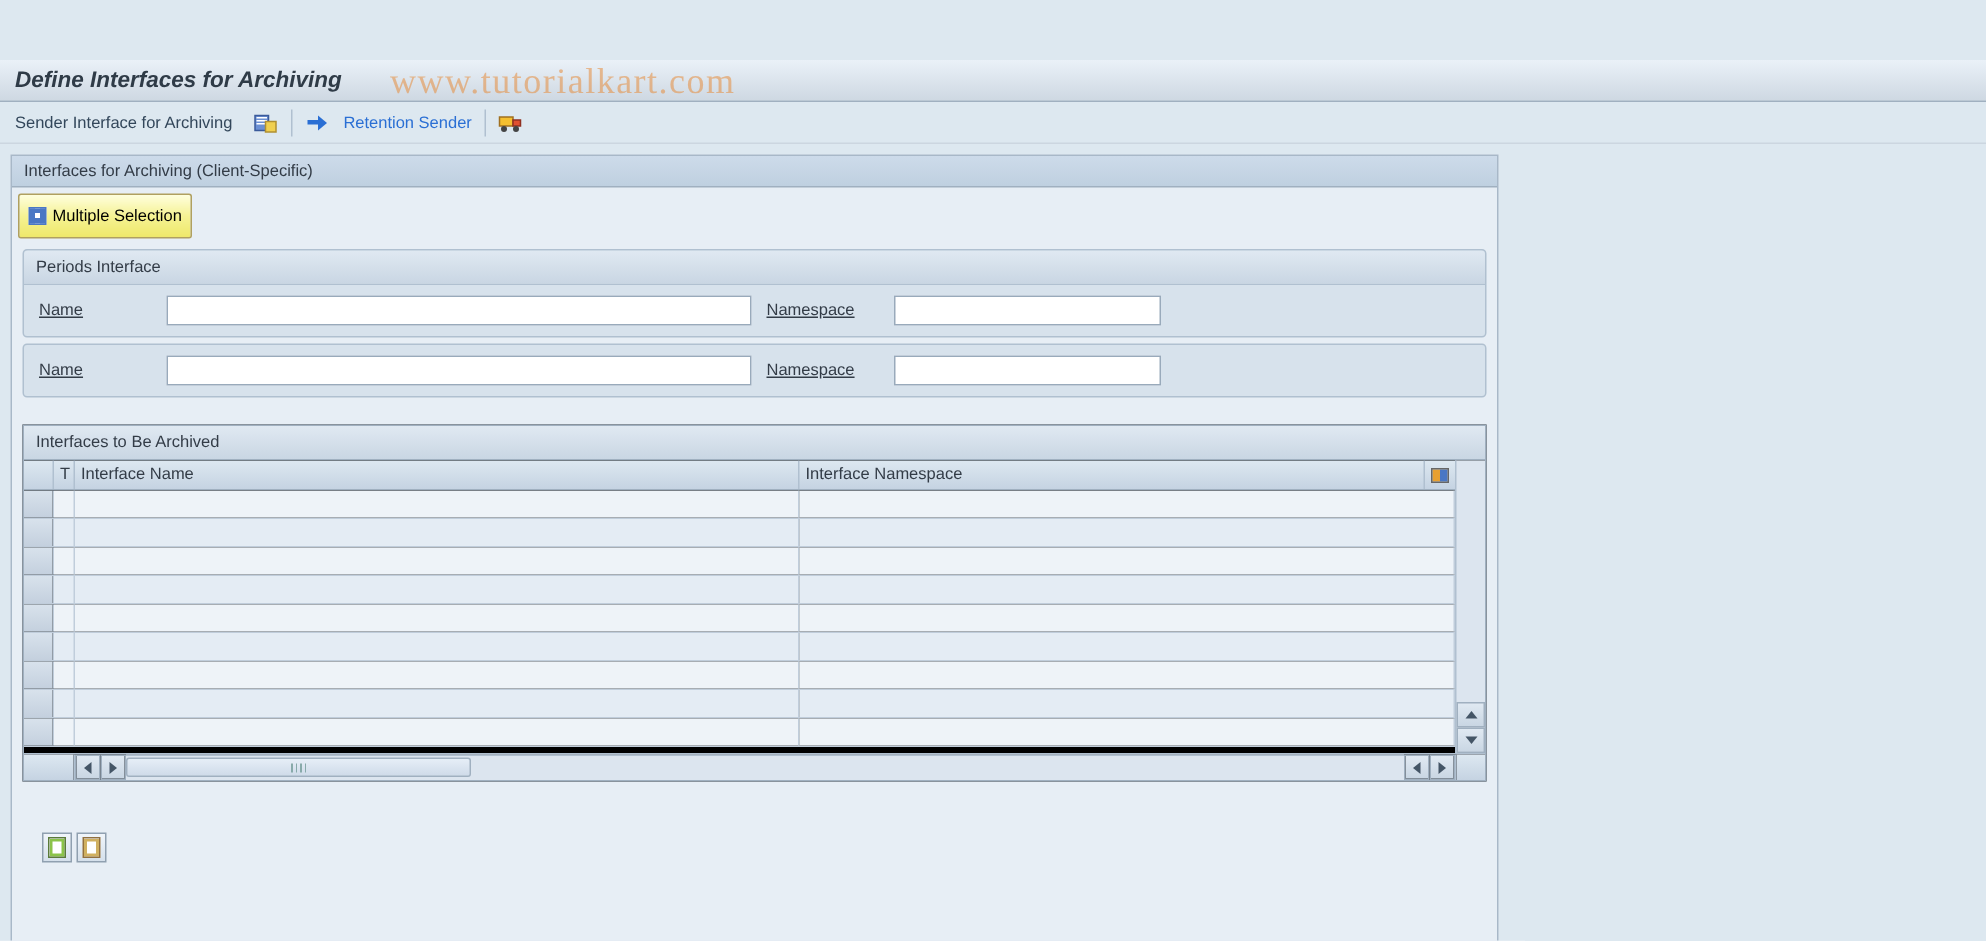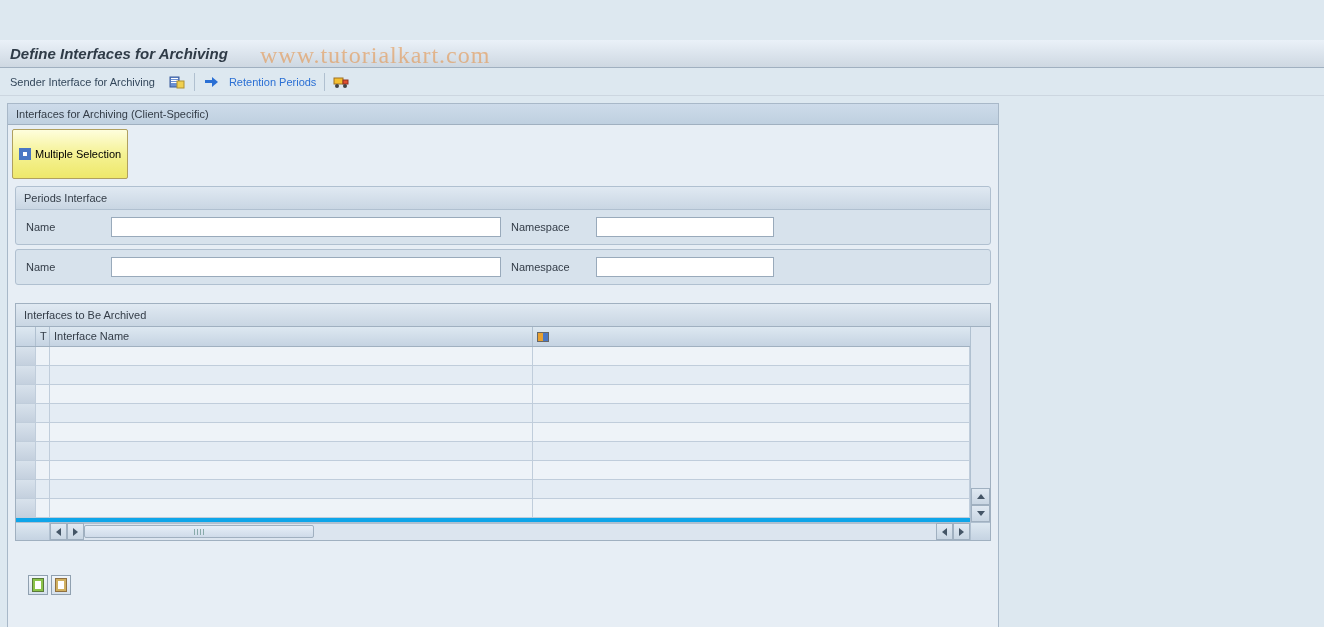--- a/index.html
+++ b/index.html
@@ -105,21 +105,21 @@
       border-bottom: 1px solid #a0b0c0;
       padding: 4px 8px;
       color: #333c47;
     }
     .toggle-bar {
       padding: 4px 4px 3px 4px;
     }
     .multiple-selection-btn {
       background: linear-gradient(to bottom, #fefedd, #f5f294, #eee86a);
       border: 1px solid #b0a060;
-      padding: 18px 6px;
+      padding: 8px 6px;
       display: inline-flex;
       align-items: center;
       gap: 4px;
       cursor: pointer;
       border-radius: 2px;
     }
     .grid-icon {
       width: 12px;
       height: 12px;
       background: linear-gradient(to right, #4a77c4 33%, transparent 33%, transparent 66%, #4a77c4 66%),
@@ -142,40 +142,41 @@
     }
     .group-box-body {
       padding: 7px 10px;
       display: flex;
       gap: 10px;
       align-items: center;
     }
     .field-label {
       color: #333c47;
       width: 75px;
+      text-decoration: underline;
     }
     .text-input {
       background: #fff;
       border: 1px solid #9ab;
       height: 20px;
       padding: 0 3px;
     }
     .input-name {
       width: 390px;
     }
     .input-namespace {
       width: 178px;
     }
     .spacer-h {
       height: 10px;
     }
     .table-box {
       margin: 4px 7px;
       border: 1px solid #a0b0c0;
-      background: #0ea5e9;
+      background: #000000;
     }
     .table-box-header {
       background: linear-gradient(to bottom, #e0e9f2, #c9d6e3);
       padding: 5px 8px;
       border-bottom: 1px solid #a0b0c0;
       color: #333c47;
     }
     .table-container {
       display: flex;
       height: 195px;
@@ -370,21 +371,21 @@
       <rect x="2" y="3" width="7" height="1" fill="#fff"></rect>
       <rect x="2" y="5" width="7" height="1" fill="#fff"></rect>
       <rect x="2" y="7" width="7" height="1" fill="#fff"></rect>
       <rect x="8" y="6" width="7" height="7" fill="#f0d050" stroke="#b09030"></rect>
     </svg>
   </span>
   <span class="toolbar-separator"></span>
   <span class="icon-box">
       <span class="arrow-right-icon"></span>
     </span>
-  <span class="link-text">Retention Periods</span>
+  <span class="link-text">Retention Sender</span>
   <span class="toolbar-separator"></span>
   <span class="icon-box">
     <svg width="18" height="14" viewBox="0 0 18 14">
       <rect x="1" y="3" width="9" height="6" fill="#f5c030" stroke="#a07020"></rect>
       <rect x="10" y="5" width="5" height="4" fill="#e05030" stroke="#903020"></rect>
       <circle cx="4" cy="11" r="2" fill="#444"></circle>
       <circle cx="12" cy="11" r="2" fill="#444"></circle>
     </svg>
   </span>
 </div>
@@ -423,20 +424,21 @@
   <div class="spacer-h"></div>
 
   <div class="table-box">
     <div class="table-box-header">Interfaces to Be Archived</div>
     <div class="table-container">
       <div class="table-grid">
         <div class="table-header-row">
           <div class="th-cell th-sel"></div>
           <div class="th-cell th-t">T</div>
           <div class="th-cell th-name">Interface Name</div>
+          <div class="th-cell th-ns">Interface Namespace</div>
           <div class="th-cell th-cfg">
               <span class="cfg-icon"></span>
             </div>
         </div>
         <div class="table-body" id="table-body">
             <div class="data-row">
               <div class="td-cell td-sel"></div>
               <div class="td-cell td-t"></div>
               <div class="td-cell td-name"></div>
               <div class="td-cell td-ns"></div>

